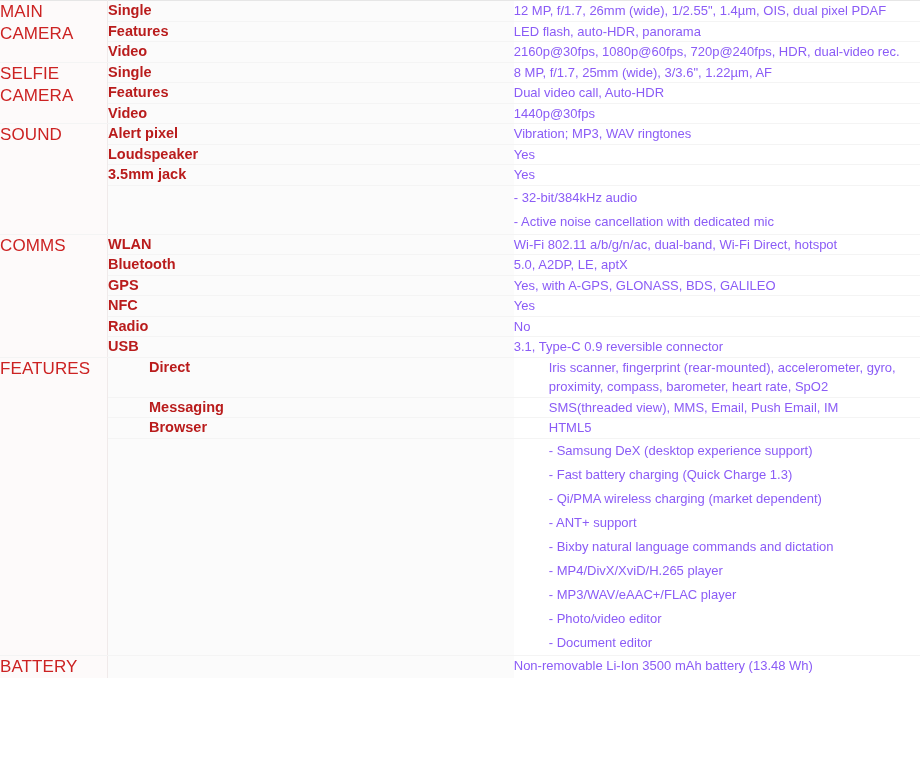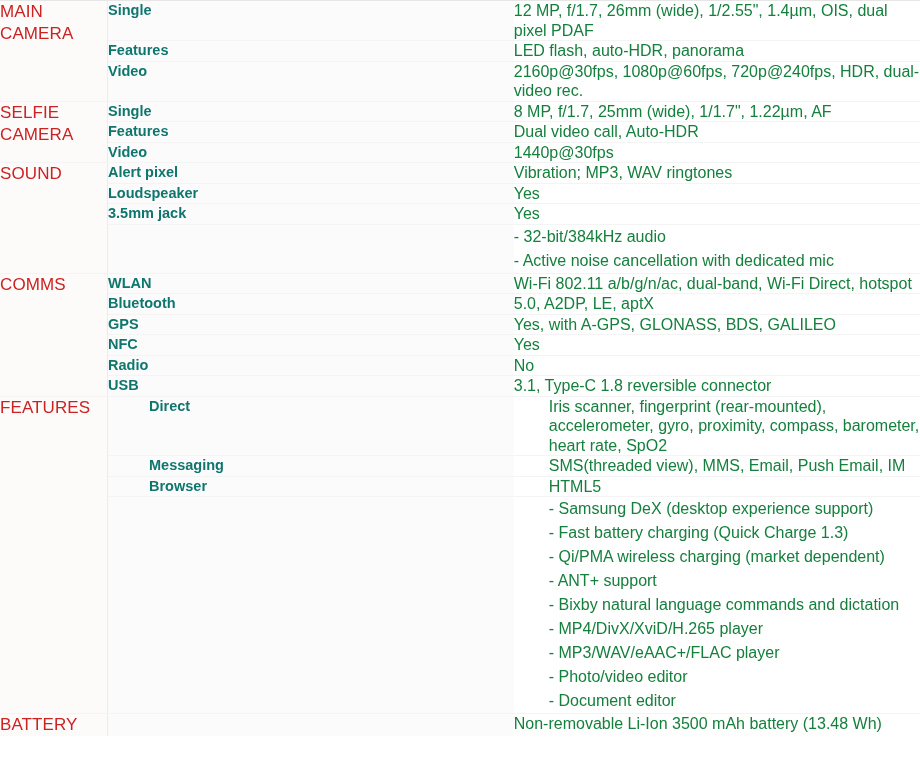--- a/index.html
+++ b/index.html
@@ -26,37 +26,37 @@
     border-right:1px solid #f0eaea;
     color:#cc2222;
     font-size:17px;
     line-height:22px;
     letter-spacing:.1px;
     padding:5px 0 6px 12px;
     white-space:pre-line;
   }
   
   .lbl{
-    color:#0f766e;
+    color:#b91c1c;
     font-weight:bold;
     font-size:14.5px;
     line-height:19px;
     padding:5px 0 6px 15px;
     background:#fbfbfb;
     margin-top:16px;
   }
   .lbl.indent{
     padding-left:41px;
     background:#fbfbfb;
   }
   .lbl.blank{padding:0;}
   
   .val{
-    color:#15803d;
-    font-size:16px;
+    color:#8b5cf6;
+    font-size:13px;
     line-height:19.5px;
     padding:5px 10px 6px 12px;
     background:#ffffff;
   }
   .val.wide{padding-left:35px;}
   .val .dashlist{
     white-space:pre-line;
     line-height:24px;
   }
   
@@ -89,21 +89,21 @@
   </tr>
   <tr class="row">
     <td class="lbl">Video</td>
     <td class="val">2160p@30fps, 1080p@60fps, 720p@240fps, HDR, dual-video rec.</td>
   </tr>
 
   <tr class="row section-start">
     <td class="sec-head" rowspan="3">SELFIE
 CAMERA</td>
     <td class="lbl">Single</td>
-    <td class="val">8 MP, f/1.7, 25mm (wide), 1/1.7", 1.22µm, AF</td>
+    <td class="val">8 MP, f/1.7, 25mm (wide), 3/3.6", 1.22µm, AF</td>
   </tr>
   <tr class="row">
     <td class="lbl">Features</td>
     <td class="val">Dual video call, Auto-HDR</td>
   </tr>
   <tr class="row">
     <td class="lbl">Video</td>
     <td class="val">1440p@30fps</td>
   </tr>
 
@@ -144,21 +144,21 @@
   <tr class="row">
     <td class="lbl">NFC</td>
     <td class="val">Yes</td>
   </tr>
   <tr class="row">
     <td class="lbl">Radio</td>
     <td class="val">No</td>
   </tr>
   <tr class="row">
     <td class="lbl">USB</td>
-    <td class="val">3.1, Type-C 1.8 reversible connector</td>
+    <td class="val">3.1, Type-C 0.9 reversible connector</td>
   </tr>
 
   <tr class="row section-start">
     <td class="sec-head" rowspan="4">FEATURES</td>
     <td class="lbl indent">Direct</td>
     <td class="val wide">Iris scanner, fingerprint (rear-mounted), accelerometer, gyro, proximity, compass, barometer, heart rate, SpO2</td>
   </tr>
   <tr class="row">
     <td class="lbl indent">Messaging</td>
     <td class="val wide">SMS(threaded view), MMS, Email, Push Email, IM</td>

